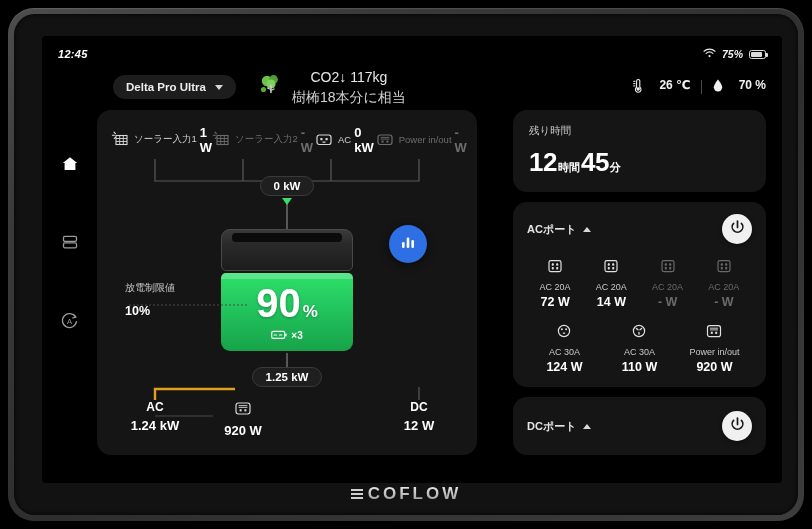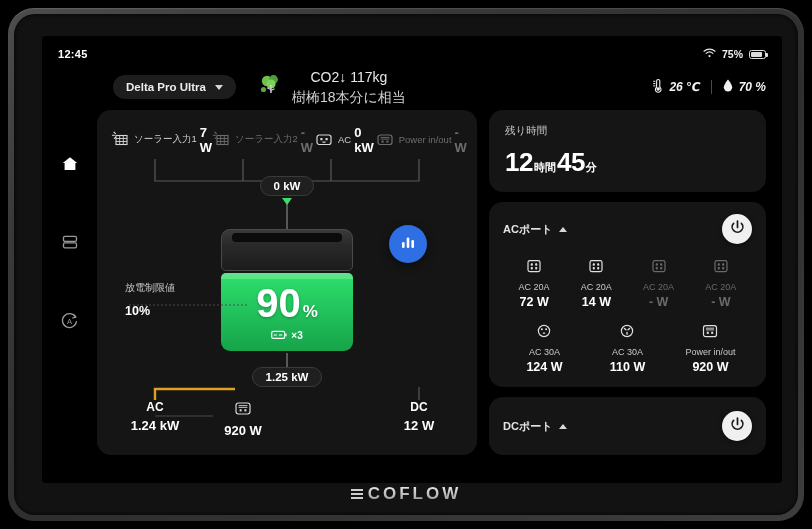--- a/index.html
+++ b/index.html
@@ -38,22 +38,22 @@
     background:linear-gradient(180deg,#f2f2f2,#8e8e8e);
     -webkit-background-clip:text; background-clip:text;
     display:flex; align-items:center; gap:3px;
   }
   .logo .bars { display:inline-flex; flex-direction:column; gap:2px; margin-right:2px; }
   .logo .bars i { display:block; width:12px; height:2px; background:#cfcfcf; }
 
   
   .statusbar {
     position:absolute; left:0; top:0; width:100%; height:28px;
-    display:flex; align-items:flex-end; padding:4px 16px;
-    color:#fff; font-size:11px;
+    display:flex; align-items:flex-start; padding:12px 16px;
+    color:#fff; font-size:11px;font-style:italic;
   }
   .clock { font-weight:600; letter-spacing:.3px; }
   .status-right {
     margin-left:auto; display:flex; align-items:center; gap:6px;
     font-size:10.5px; color:#f0f0f0; font-weight:600;
   }
   .batt-shell {
     width:17px; height:9px; border:1.2px solid #dcdcdc; border-radius:2.5px;
     position:relative; display:inline-block;
   }
@@ -72,33 +72,33 @@
     color:#ececec; font-size:11.5px; font-weight:600; cursor:pointer;
   }
   .caret-down { width:0;height:0;border-left:4.5px solid transparent;
     border-right:4.5px solid transparent;border-top:5px solid #d8d8d8; }
   .co2 { margin-left:22px; display:flex; align-items:center; gap:8px; }
   .co2-text { color:#e8e8e8; font-size:14px; line-height:1.45;text-align:center; }
   .co2-text .l2 { color:#d2d2d2; }
   .env { margin-left:auto; display:flex; align-items:center; gap:10px;
     color:#f2f2f2; font-size:12px; font-weight:600; }
   .env .sep { width:1px; height:14px; background:#4a4a4a; }
-  .env .item { display:flex; align-items:center; gap:5px;font-style:italic; }
+  .env .item { display:flex; gap:15px; }
 
   
   .rail { position:absolute; left:0; top:74px; width:55px; bottom:0;
     display:flex; flex-direction:column; align-items:center; padding-top:42px; gap:50px; }
   .rail-btn { width:28px;height:28px;display:flex;align-items:center;justify-content:center;
     cursor:pointer; }
 
   
   .content { position:absolute; left:55px; top:74px; right:10px; bottom:28px;
     display:flex; gap:12px; padding-right:6px; }
   .col-left { width:380px; }
-  .col-right { flex:1; display:flex; flex-direction:column; gap:10px; }
+  .col-right { flex:1; display:flex; flex-direction:column; gap:10px;margin-left:24px; }
 
   .card { background:#151515; border-radius:14px; }
 
   
   .flow { position:relative; height:100%; padding:14px 14px 10px; }
   .io-row { display:flex; }
   .io { flex:1; display:flex; flex-direction:row; align-items:center; gap:3px; }
   .io .ico { height:20px; display:flex; align-items:center; }
   .io .lbl { font-size:9.5px; color:#cfcfcf; white-space:nowrap; }
   .io .val { font-size:13px; font-weight:700; color:#fff; margin-top:1px; }
@@ -278,21 +278,21 @@
           <div class="io-row">
             <div class="io">
               <span class="ico">
                 <svg width="20" height="19" viewBox="0 0 20 19">
                   <rect x="5" y="5.5" width="11" height="9" fill="none" stroke="#d8d8d8" stroke-width="1.1"></rect>
                   <path d="M5 8.5h11M5 11.5h11M8.7 5.5v9M12.3 5.5v9" stroke="#d8d8d8" stroke-width=".9"></path>
                   <path d="M3 2.2l1.4 1.4M1.4 5.3h2M3.3 8.3l1.2-1" stroke="#e8e8e8" stroke-width="1.1" stroke-linecap="round"></path>
                 </svg>
               </span>
               <span class="lbl">ソーラー入力1</span>
-              <span class="val">7 W</span>
+              <span class="val">1 W</span>
             </div>
             <div class="io dim">
               <span class="ico">
                 <svg width="20" height="19" viewBox="0 0 20 19">
                   <rect x="5" y="5.5" width="11" height="9" fill="none" stroke="#6d6d6d" stroke-width="1.1"></rect>
                   <path d="M5 8.5h11M5 11.5h11M8.7 5.5v9M12.3 5.5v9" stroke="#6d6d6d" stroke-width=".9"></path>
                   <path d="M3 2.2l1.4 1.4M1.4 5.3h2M3.3 8.3l1.2-1" stroke="#6d6d6d" stroke-width="1.1" stroke-linecap="round"></path>
                 </svg>
               </span>
               <span class="lbl">ソーラー入力2</span>

